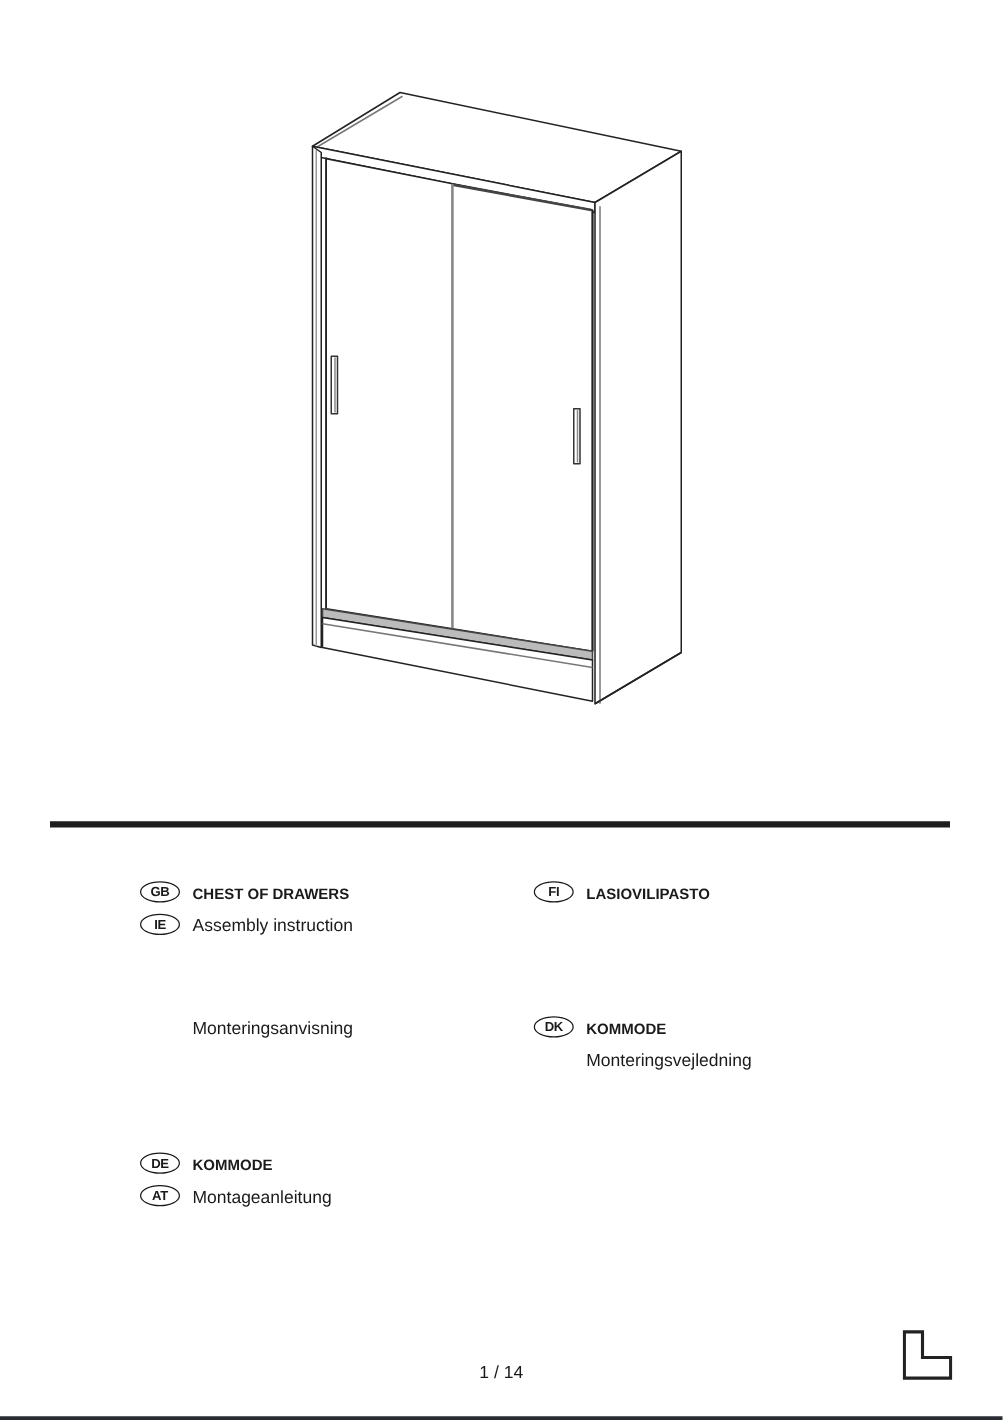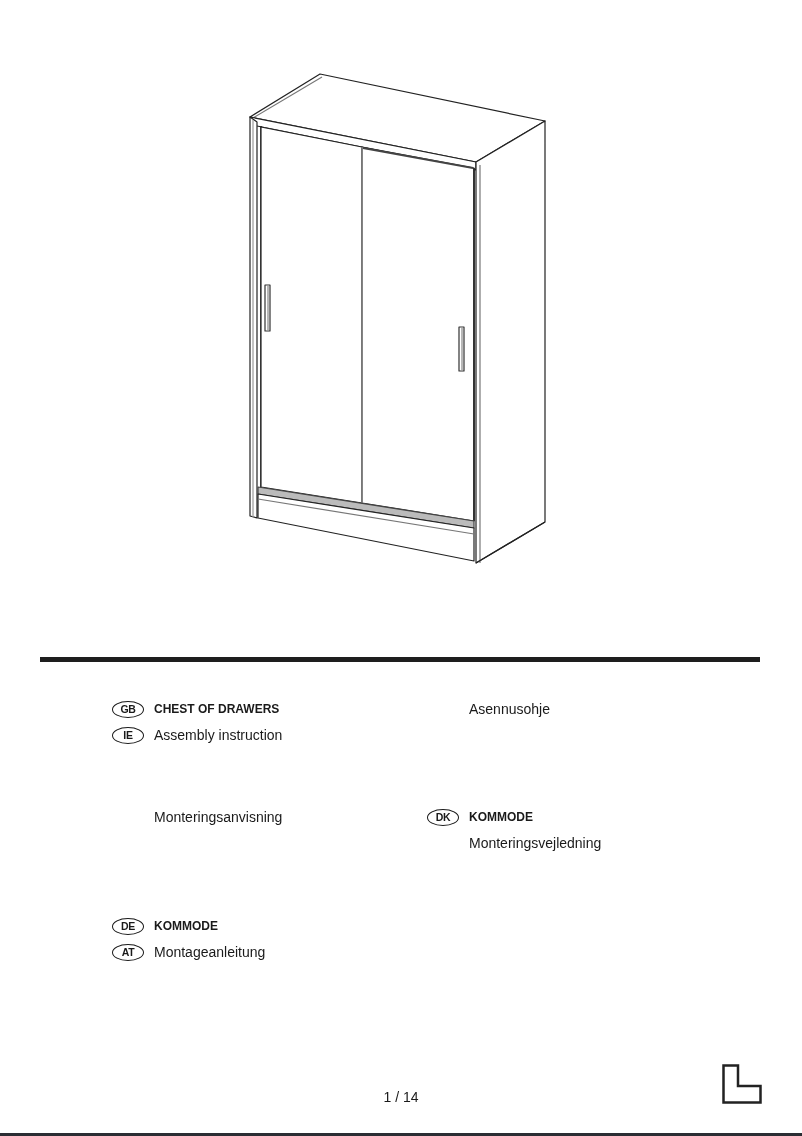--- a/index.html
+++ b/index.html
@@ -4,21 +4,21 @@
 <style>
   html, body { margin: 0; padding: 0; }
   body {
     width: 802px; height: 1136px; position: relative; overflow: hidden;
     background: #ffffff; color: #1a1a1a;
     font-family: "Liberation Sans", sans-serif;
   }
   .illustration { position: absolute; left: 0; top: 0; width: 802px; height: 600px; }
   .separator { position: absolute; left: 40px; top: 657px; width: 720px; height: 5px; background: #1e1e1e; }
   .entry { position: absolute; }
-  .row { display: flex; align-items: center; height: 26px; }
+  .row { display: flex; align-items: flex-end; height: 26px; }
   .badge {
     width: 32px; height: 17px; border: 1.5px solid #1a1a1a; border-radius: 50%;
     box-sizing: border-box; display: flex; align-items: center; justify-content: center;
     font-size: 10.5px; font-weight: bold; margin-right: 10px; flex: none; letter-spacing: -0.3px;
   }
   .badge-spacer { width: 32px; margin-right: 10px; flex: none; }
   .title { font-size: 12px; font-weight: bold; }
   .subtitle { font-size: 14px; }
   .page-num { position: absolute; left: 0; width: 802px; top: 1089px; text-align: center; font-size: 14px; }
   .corner-icon { position: absolute; left: 722px; top: 1064px; }
@@ -68,22 +68,22 @@
     <span class="title">CHEST OF DRAWERS</span>
   </div>
   <div class="row">
     <span class="badge">IE</span>
     <span class="subtitle">Assembly instruction</span>
   </div>
 </div>
 
 <div class="entry" style="left:427px; top:696px;">
   <div class="row">
-    <span class="badge-spacer"></span>
-    <span class="subtitle">Asennusohje</span>
+    <span class="badge">FI</span>
+    <span class="title">LASIOVILIPASTO</span>
   </div>
 </div>
 
 <div class="entry" style="left:112px; top:804px;">
   <div class="row">
     <span class="badge-spacer"></span>
     <span class="subtitle">Monteringsanvisning</span>
   </div>
 </div>
 

